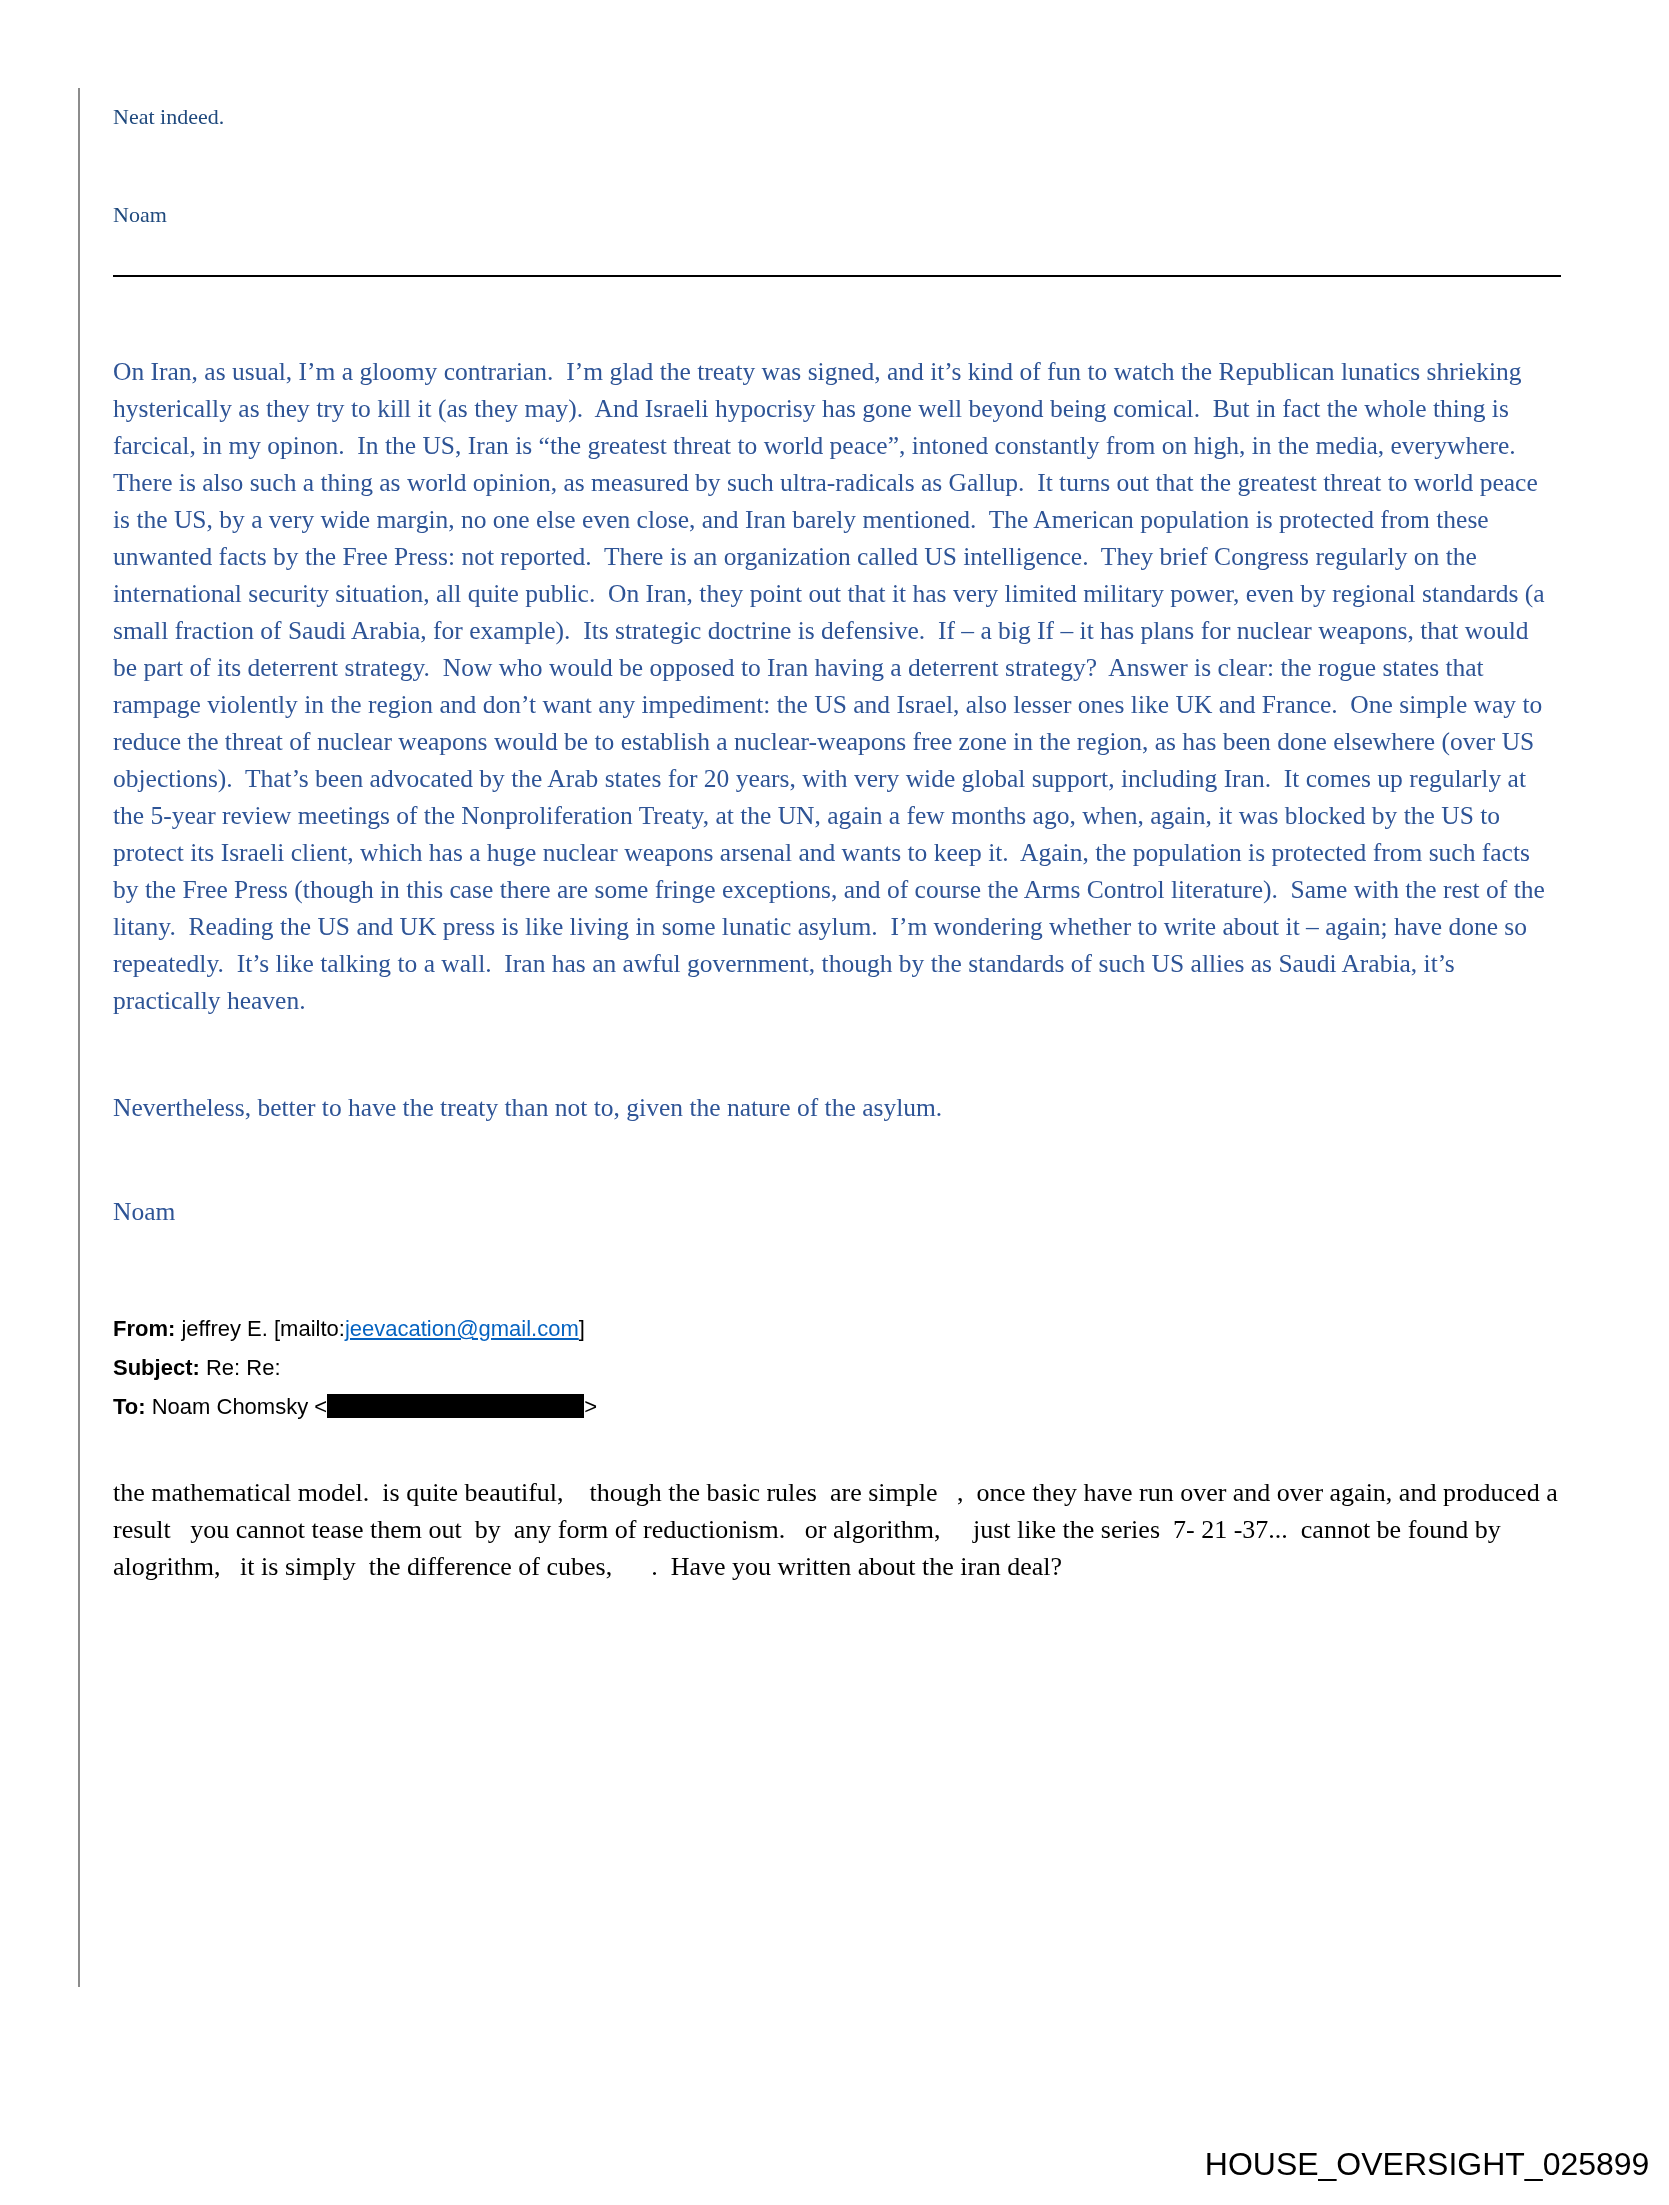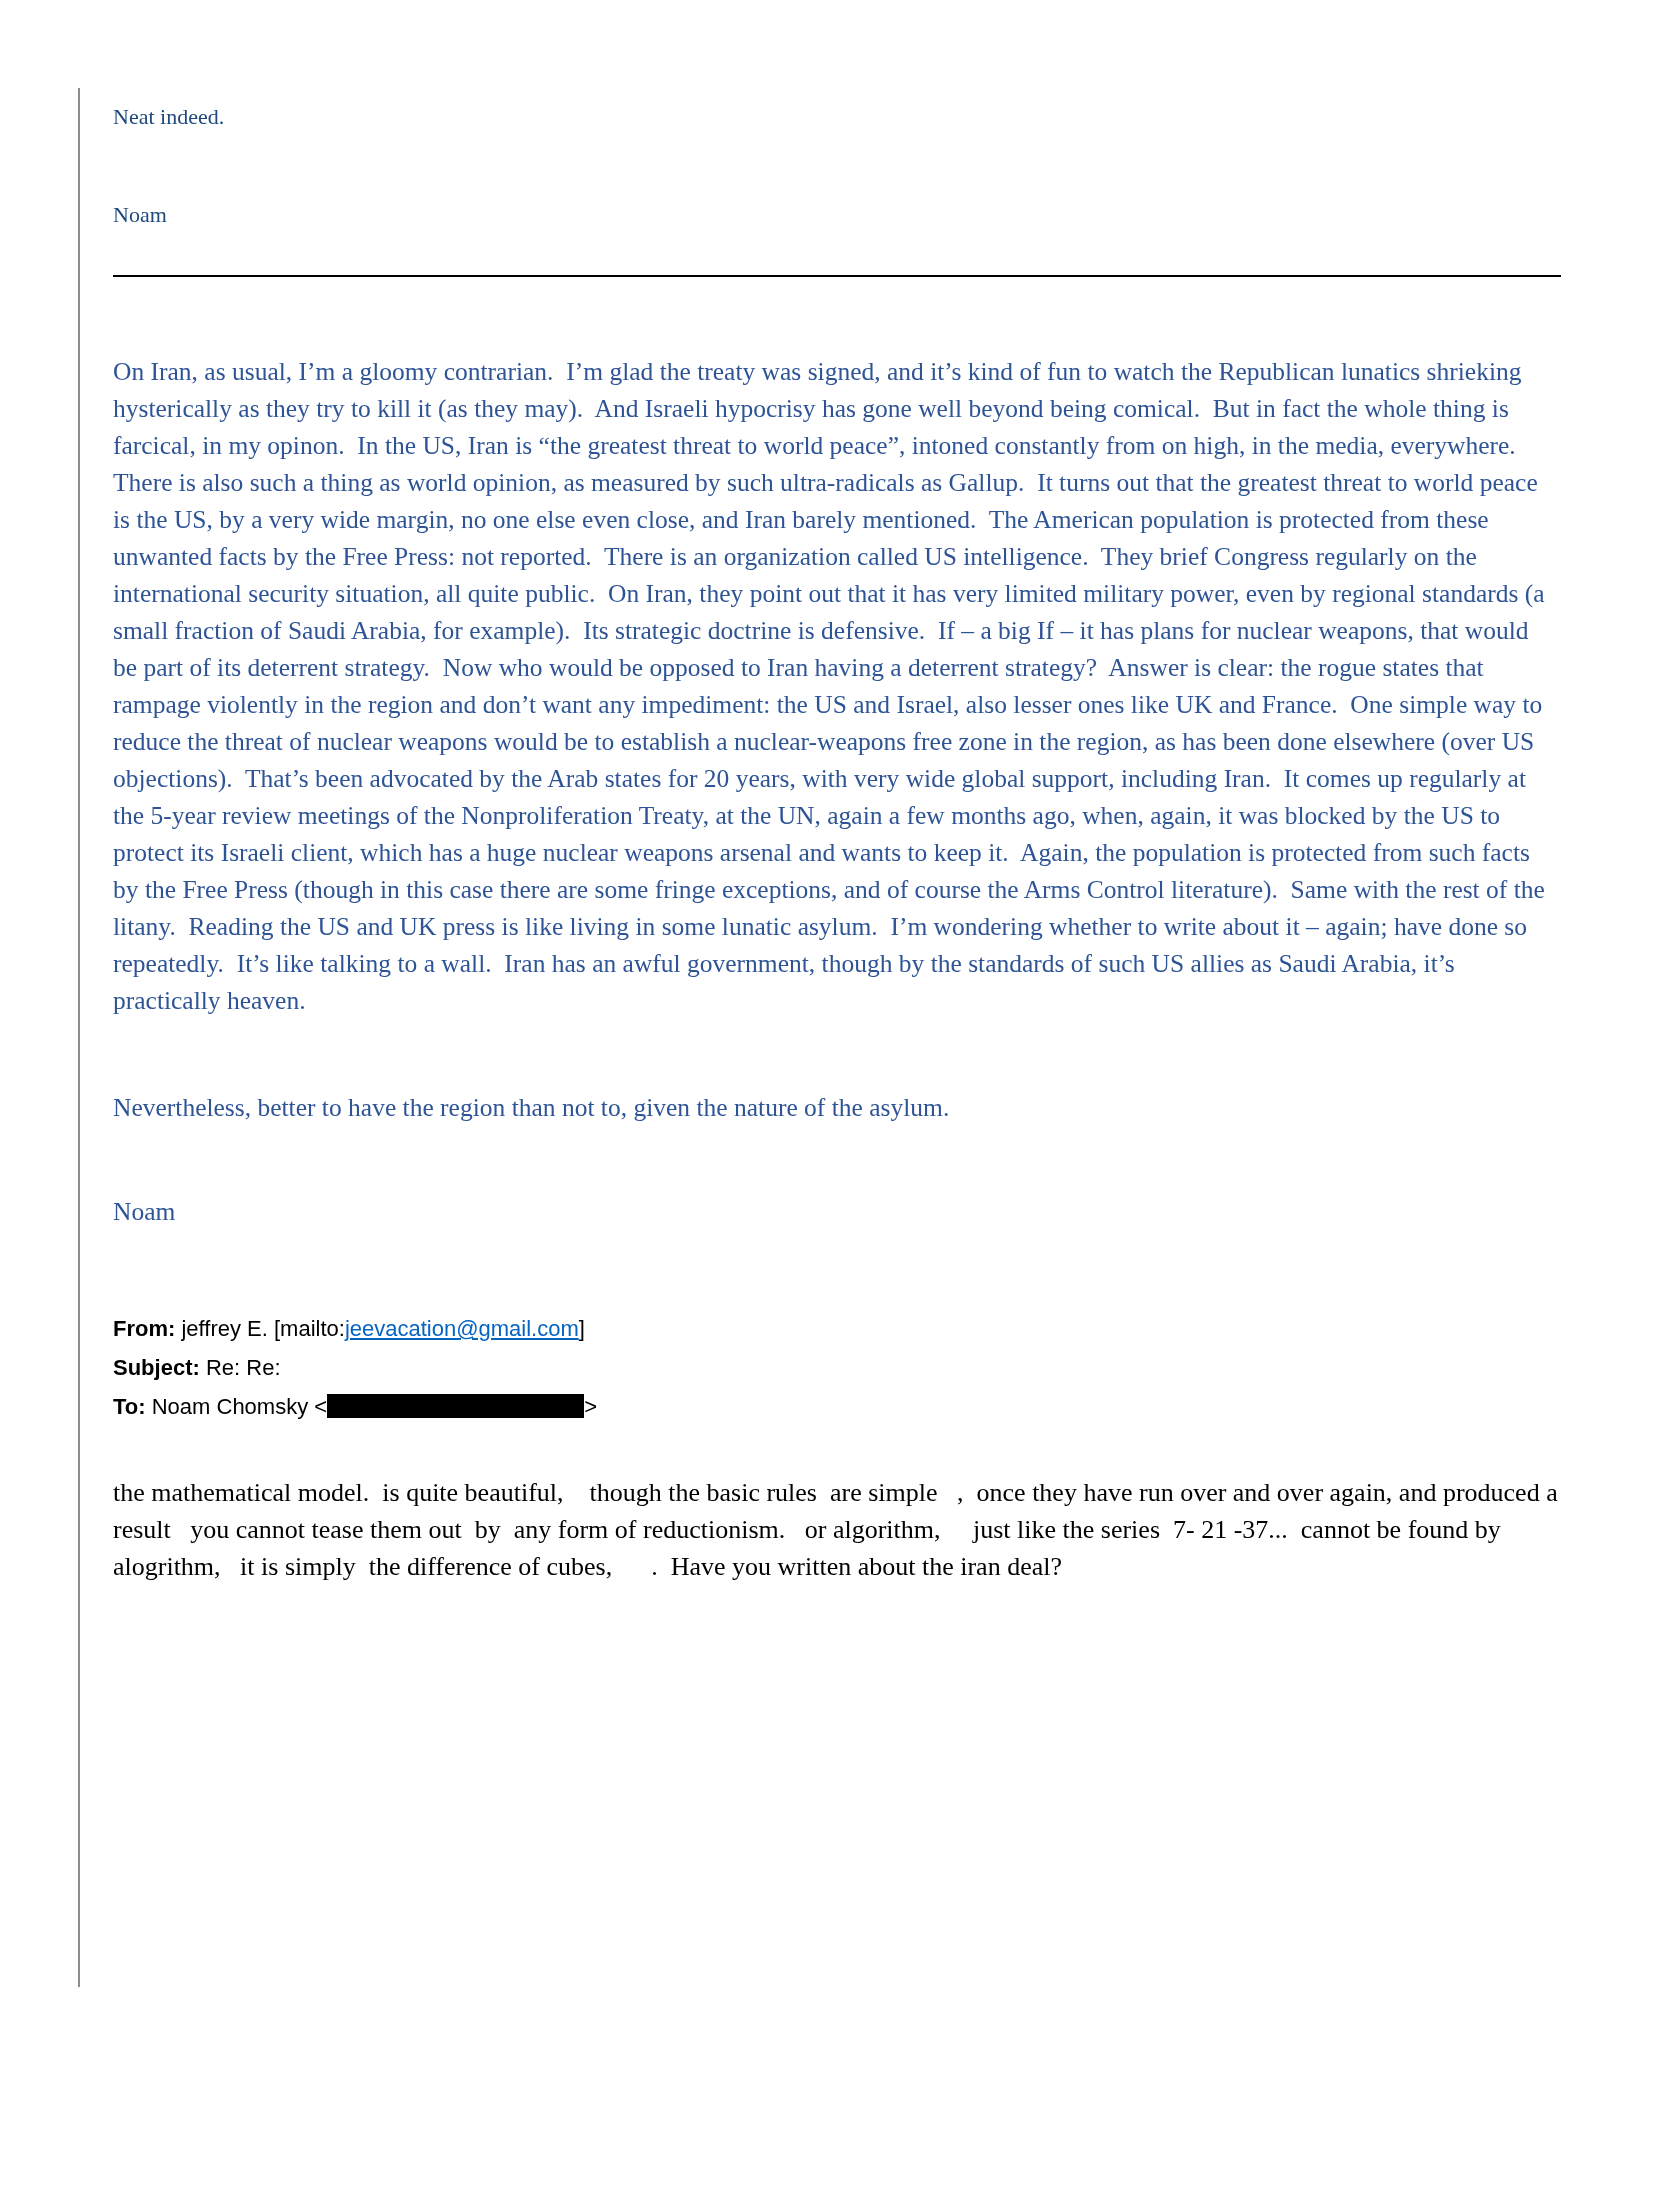--- a/index.html
+++ b/index.html
@@ -104,28 +104,29 @@
   <div class="vline"></div>
 
   <div class="content">
 
     <p class="sans top1">Neat indeed.</p>
     <p class="sans top-sig">Noam</p>
 
     <hr class="divider">
 
     <p class="serif-blue reply-body">On Iran, as usual, I’m a gloomy contrarian.  I’m glad the treaty was signed, and it’s kind of fun to watch the Republican lunatics shrieking hysterically as they try to kill it (as they may).  And Israeli hypocrisy has gone well beyond being comical.  But in fact the whole thing is farcical, in my opinon.  In the US, Iran is “the greatest threat to world peace”, intoned constantly from on high, in the media, everywhere.  There is also such a thing as world opinion, as measured by such ultra-radicals as Gallup.  It turns out that the greatest threat to world peace is the US, by a very wide margin, no one else even close, and Iran barely mentioned.  The American population is protected from these unwanted facts by the Free Press: not reported.  There is an organization called US intelligence.  They brief Congress regularly on the international security situation, all quite public.  On Iran, they point out that it has very limited military power, even by regional standards (a small fraction of Saudi Arabia, for example).  Its strategic doctrine is defensive.  If – a big If – it has plans for nuclear weapons, that would be part of its deterrent strategy.  Now who would be opposed to Iran having a deterrent strategy?  Answer is clear: the rogue states that rampage violently in the region and don’t want any impediment: the US and Israel, also lesser ones like UK and France.  One simple way to reduce the threat of nuclear weapons would be to establish a nuclear-weapons free zone in the region, as has been done elsewhere (over US objections).  That’s been advocated by the Arab states for 20 years, with very wide global support, including Iran.  It comes up regularly at the 5-year review meetings of the Nonproliferation Treaty, at the UN, again a few months ago, when, again, it was blocked by the US to protect its Israeli client, which has a huge nuclear weapons arsenal and wants to keep it.  Again, the population is protected from such facts by the Free Press (though in this case there are some fringe exceptions, and of course the Arms Control literature).  Same with the rest of the litany.  Reading the US and UK press is like living in some lunatic asylum.  I’m wondering whether to write about it – again; have done so repeatedly.  It’s like talking to a wall.  Iran has an awful government, though by the standards of such US allies as Saudi Arabia, it’s practically heaven.</p>
-    <p class="serif-blue reply-closing">Nevertheless, better to have the region than not to, given the nature of the asylum.</p>
+    <p class="serif-blue reply-closing">Nevertheless, better to have the treaty than not to, given the nature of the asylum.</p>
     <p class="serif-blue reply-sig">Noam</p>
 
     <div class="headers">
       <p class="hdr"><b>From:</b><span> jeffrey E. [mailto:</span><a class="email">jeevacation@gmail.com</a><span>]</span></p>
       <p class="hdr"><b>Subject:</b><span> Re: Re:</span></p>
       <p class="hdr"><b>To:</b><span> Noam Chomsky &lt;</span><span class="redaction"></span><span>&gt;</span></p>
     </div>
 
     <p class="serif-black quoted">the mathematical model.  is quite beautiful,    though the basic rules  are simple   ,  once they have run over and over again, and produced a result   you cannot tease them out  by  any form of reductionism.   or algorithm,     just like the series  7- 21 -37...  cannot be found by alogrithm,   it is simply  the difference of cubes,      .  Have you written about the iran deal?</p>
 
   </div>
 
+  <div class="bates">HOUSE_OVERSIGHT_025899</div>
 
 </div>
 
 
 </body></html>

